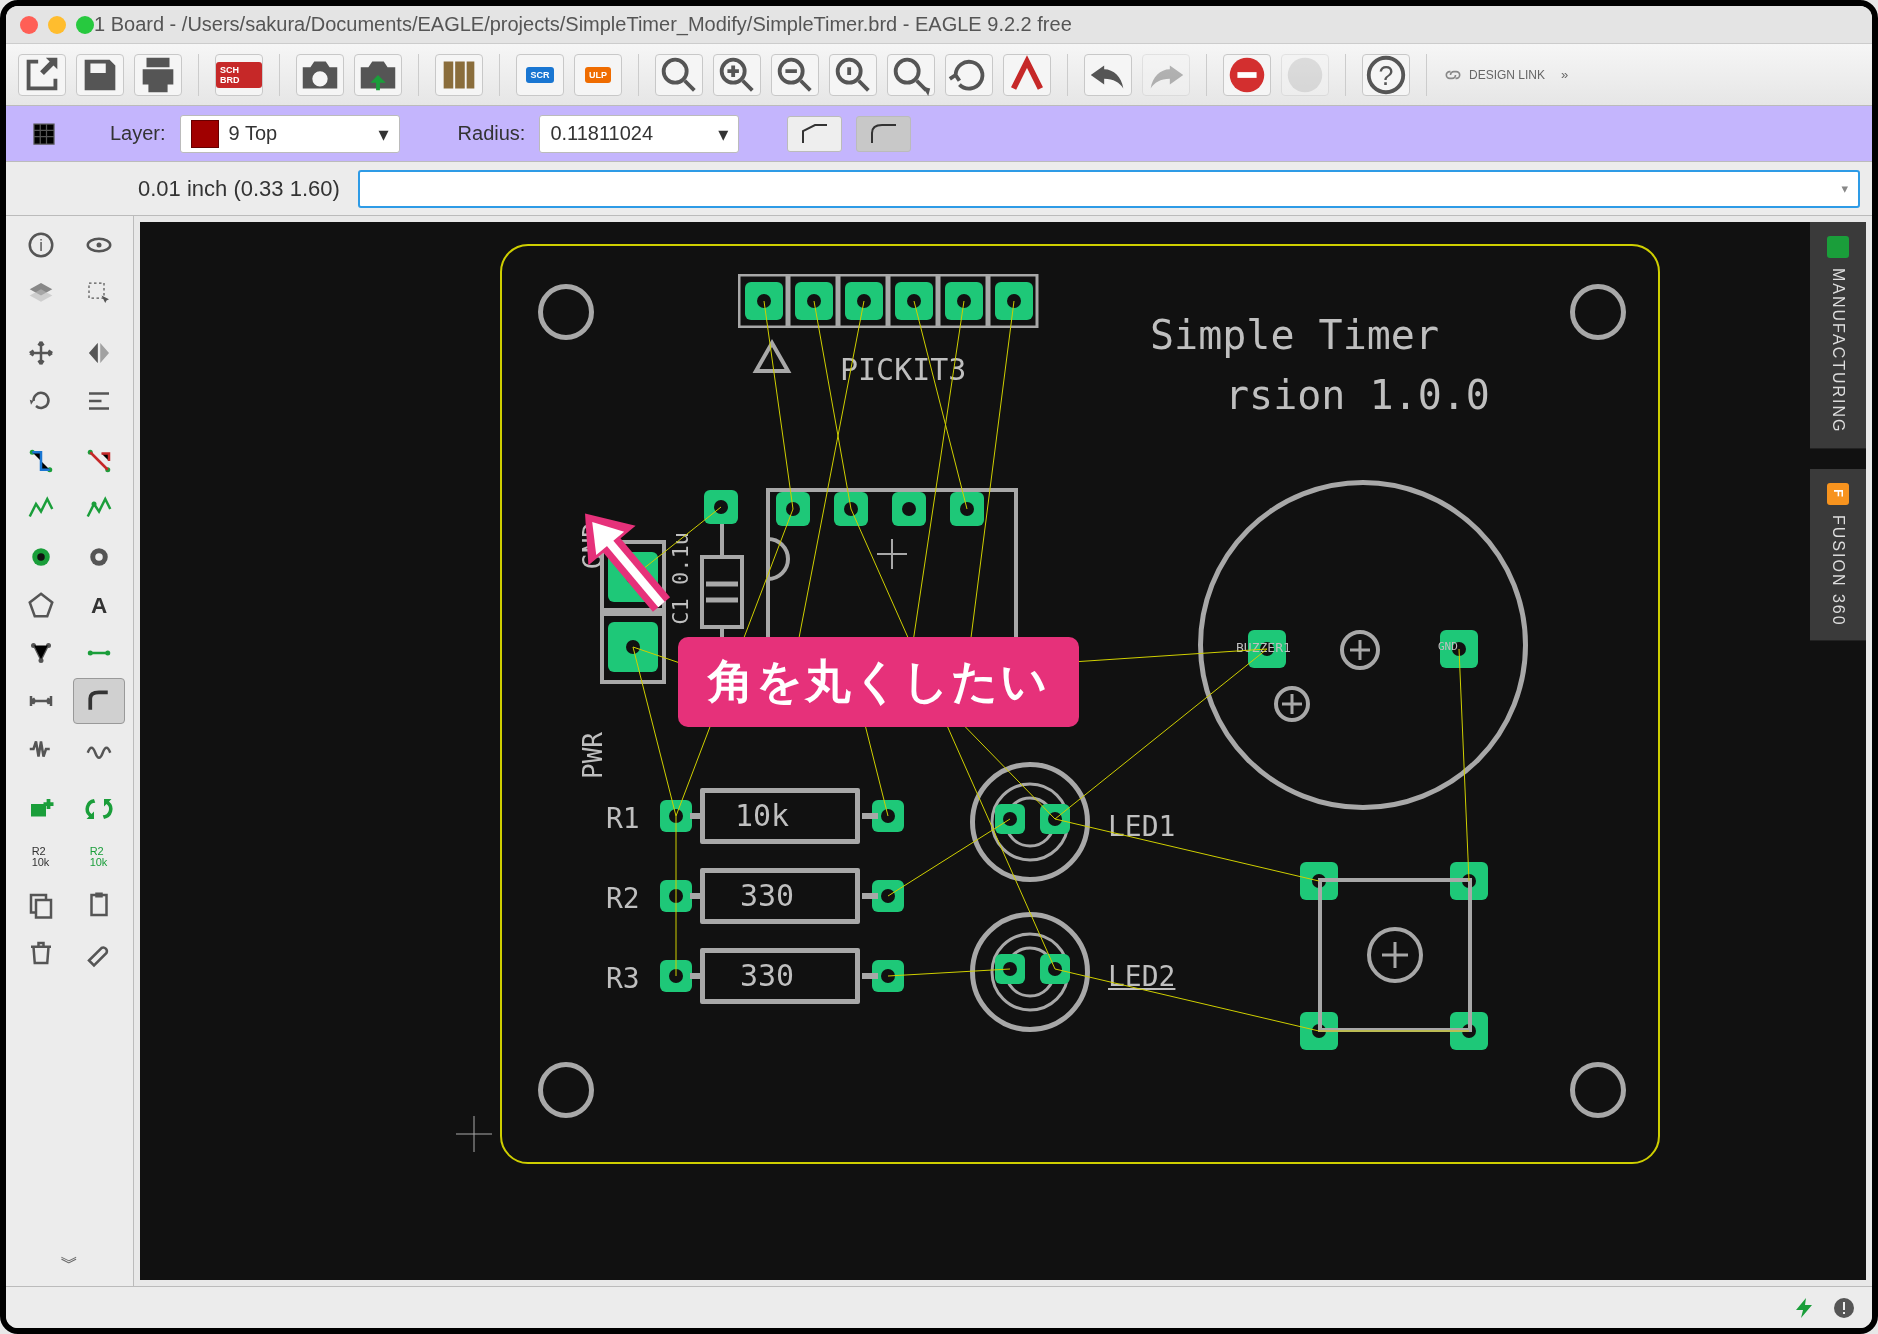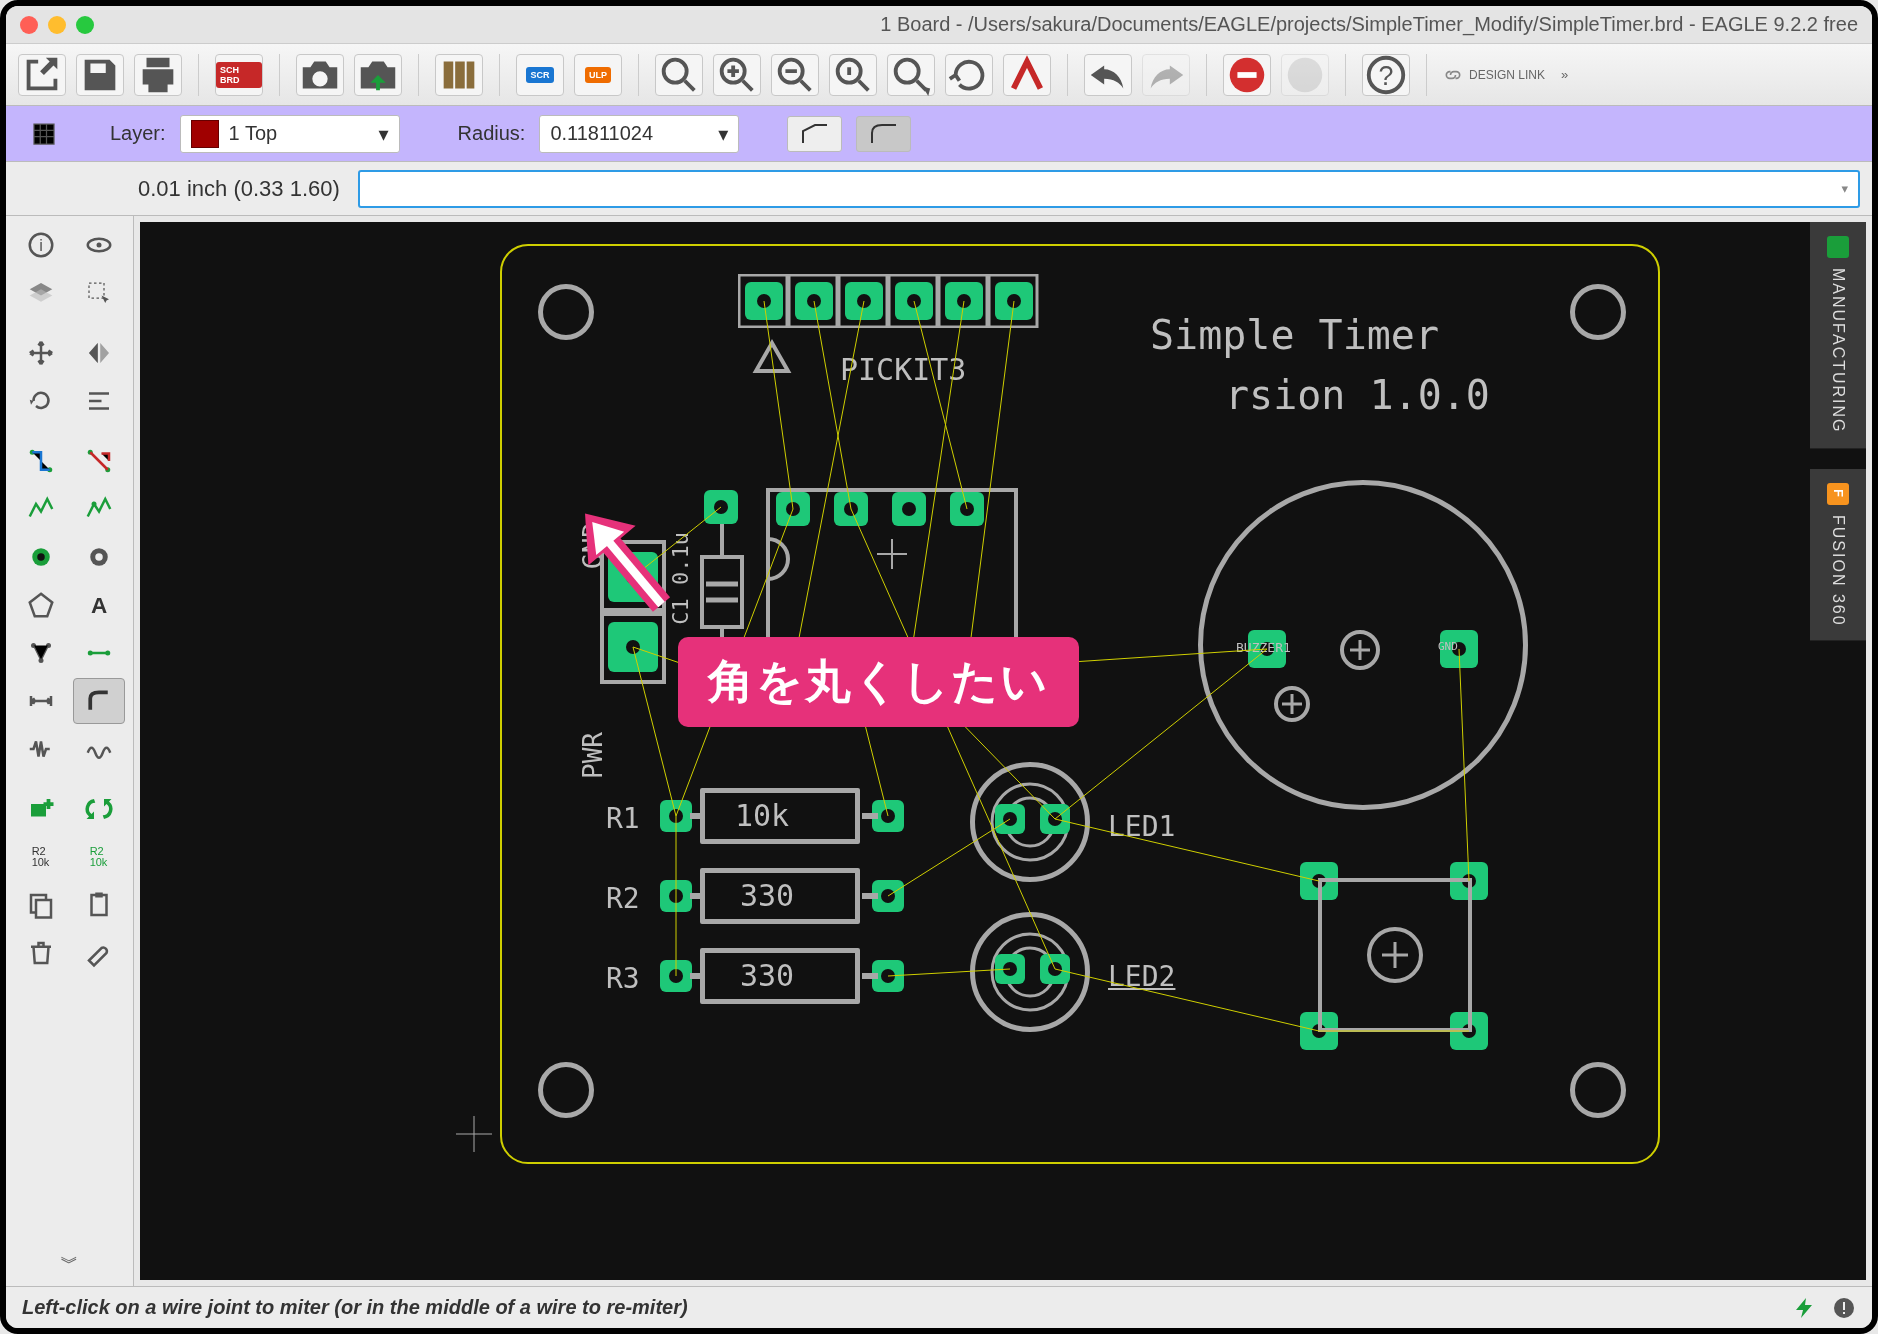--- a/index.html
+++ b/index.html
@@ -1,21 +1,21 @@
 <!DOCTYPE html>
 <html><head>
 <meta charset="utf-8">
 <style>
   * { box-sizing: border-box; margin: 0; padding: 0; }
   body { font-family: "Helvetica Neue", Arial, sans-serif; font-size: 13px; color: #333; background: #e8e8e8; width: 1878px; height: 1334px; border: 6px solid #000; border-radius: 18px; overflow: hidden; display: flex; flex-direction: column; }
   .titlebar { height: 38px; background: #e4e4e4; display: flex; align-items: center; padding: 0 14px; border-bottom: 1px solid #ccc; }
   .traffic { display: flex; gap: 10px; }
   .dot { width: 18px; height: 18px; border-radius: 50%; }
   .red { background:#ff5f56;} .yellow{background:#ffbd2e;} .green{background:#27c93f;}
-  .title { flex:1; text-align:right; font-size: 20px; color:#555; font-weight:500; }
+  .title { flex:1; text-align:left; font-size: 20px; color:#555; font-weight:500; }
   .toolbar { height: 62px; background: linear-gradient(#f6f6f6,#e6e6e6); border-bottom:1px solid #bbb; display:flex; align-items:center; padding: 0 12px; gap: 10px;}
   .tbtn { width: 48px; height: 42px; border:1px solid #c8c8c8; border-radius:4px; background:#f5f5f5; display:flex; align-items:center; justify-content:center; font-size:18px; color:#444; }
   .tbadge { font-size:9px; font-weight:bold; padding:3px 4px; border-radius:3px; color:#fff;}
   .sep { width:1px; height:42px; background:#ccc; margin: 0 6px;}
   .designlink { display:flex; align-items:center; gap:6px; color:#666; font-size:14px; }
   .optbar { height: 56px; background: #c4b5fd; border-bottom:1px solid #bbb; display:flex; align-items:center; padding: 0 12px; gap:14px; font-size:20px; color:#333;}
   .optbar .swatch { width:28px; height:28px; background:#a00000; border:1px solid #600;}
   .optbar .sel { display:flex; align-items:center; gap:8px; border:1px solid #bbb; padding:4px 10px; background:#fff; min-width:220px; height:38px; border-radius:3px; justify-content:space-between;}
   .optbar .num { border:1px solid #bbb; padding:4px 10px; background:#fff; min-width:200px; height:38px; border-radius:3px; display:flex; align-items:center; justify-content:space-between;}
   .cmdrow { height: 54px; background:#ececec; display:flex; align-items:center; gap:18px; padding: 0 12px; border-bottom:1px solid #bbb;}
@@ -197,21 +197,21 @@
   <div class="tb">
       <svg class="grid-icon" viewBox="0 0 24 24">
         <path stroke="#555" stroke-width="1" d="M4 4h16v16H4zM4 9h16M4 14h16M9 4v16M14 4v16"></path>
       </svg>
     </div>
   <div style="width:12px"></div>
   <span>Layer:</span>
   <div class="sel">
     <div style="display:flex;align-items:center;gap:10px">
       <div class="swatch"></div>
-      <span>1 Top</span>
+      <span>9 Top</span>
     </div>
     <span>▾</span>
   </div>
   <div style="width:30px"></div>
   <span>Radius:</span>
   <div class="num">
     <span>0.11811024</span>
     <span>▾</span>
   </div>
   <div style="width:20px"></div>
@@ -639,21 +639,20 @@
         <div class="vtab f">
           <div class="fuseicon">F</div>
           <span>FUSION 360</span>
         </div>
       </div>
     </div>
   </div>
 </div>
 
 <div class="status">
-  <span>Left-click on a wire joint to miter (or in the middle of a wire to re-miter)</span>
   <div class="status-right">
     <svg width="30" height="24" viewBox="0 0 30 24">
         <path fill="#1a9e3a" d="M14 2L4 14h7l-2 8 11-13h-7z"></path>
       </svg>
     <svg width="24" height="24" viewBox="0 0 24 24">
         <circle cx="12" cy="12" r="10" fill="#555"></circle>
         <rect x="11" y="6" width="2" height="8" fill="#eee"></rect>
         <rect x="11" y="16" width="2" height="2" fill="#eee"></rect>
       </svg>
   </div>

